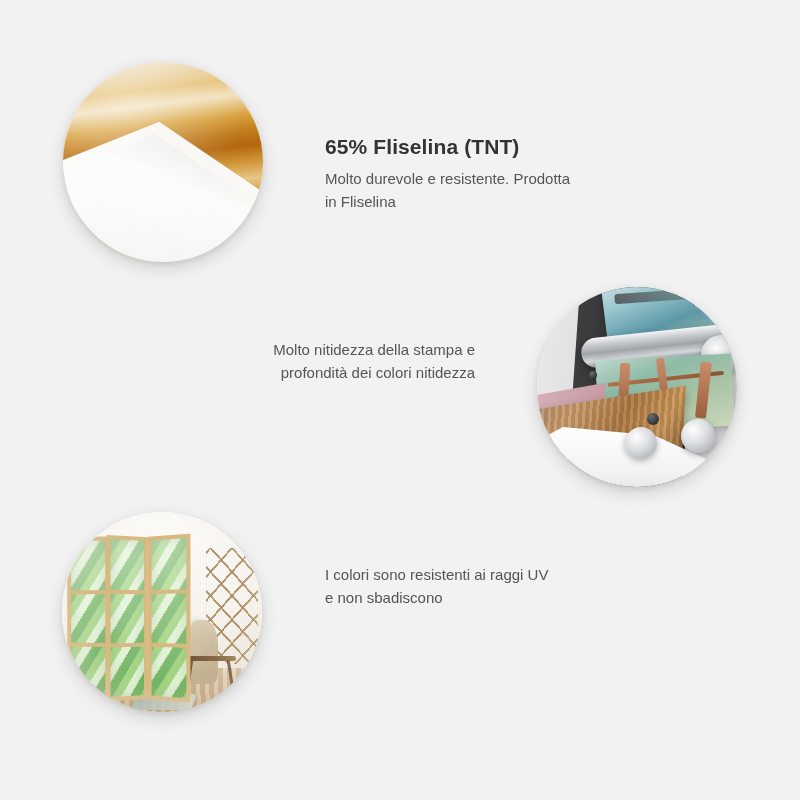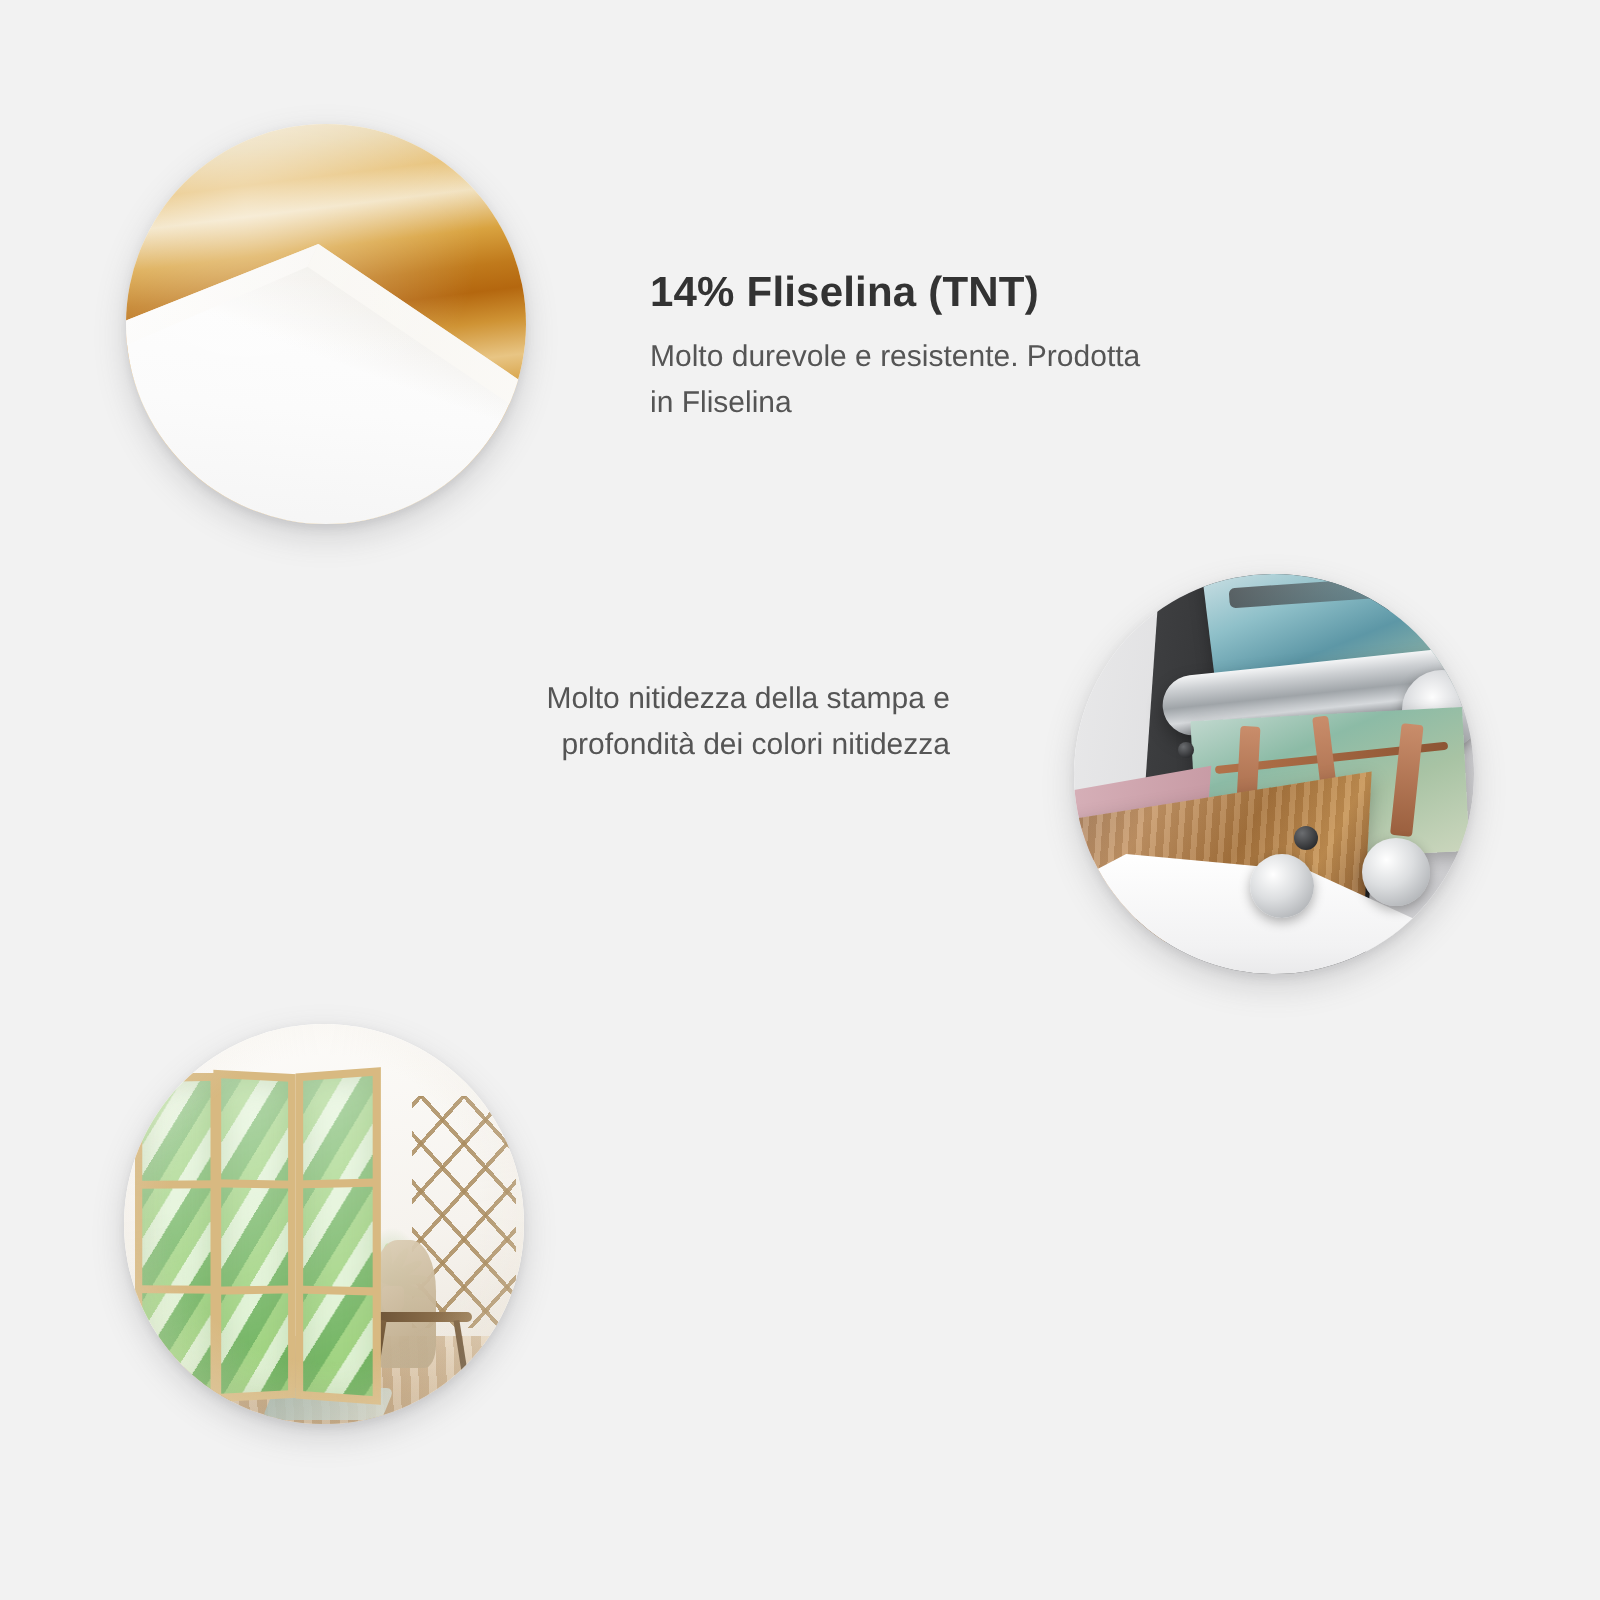--- a/index.html
+++ b/index.html
@@ -366,21 +366,21 @@
       <div class="wp-base"></div>
       <div class="wp-white-sheet"></div>
       <div class="wp-curl-shadow"></div>
       <div class="wp-fold-left"></div>
       <div class="wp-fold-right"></div>
       <div class="wp-sheen"></div>
     </div>
   </div>
 
   <div class="feature-text" id="text-fliselina">
-    <p class="headline">14% Fliselina (TNT)</p>
+    <p class="headline">65% Fliselina (TNT)</p>
     <p class="body">
       <span>Molto durevole e resistente. Prodotta</span><br>
       <span>in Fliselina</span>
     </p>
   </div>
 
   <div class="circle-media" id="circle-printer">
     <div class="circle-inner">
       <div class="pr-bg"></div>
       <div class="pr-dark-panel"></div>
@@ -441,15 +441,19 @@
         <div class="rm-panel p1"></div>
         <div class="rm-panel p2"></div>
         <div class="rm-panel p3"></div>
       </div>
 
       <div class="rm-vignette"></div>
     </div>
   </div>
 
   <div class="feature-text" id="text-uv">
+    <p class="body">
+      <span>I colori sono resistenti ai raggi UV</span><br>
+      <span>e non sbadiscono</span>
+    </p>
   </div>
 
 </div>
 
 </body></html>

